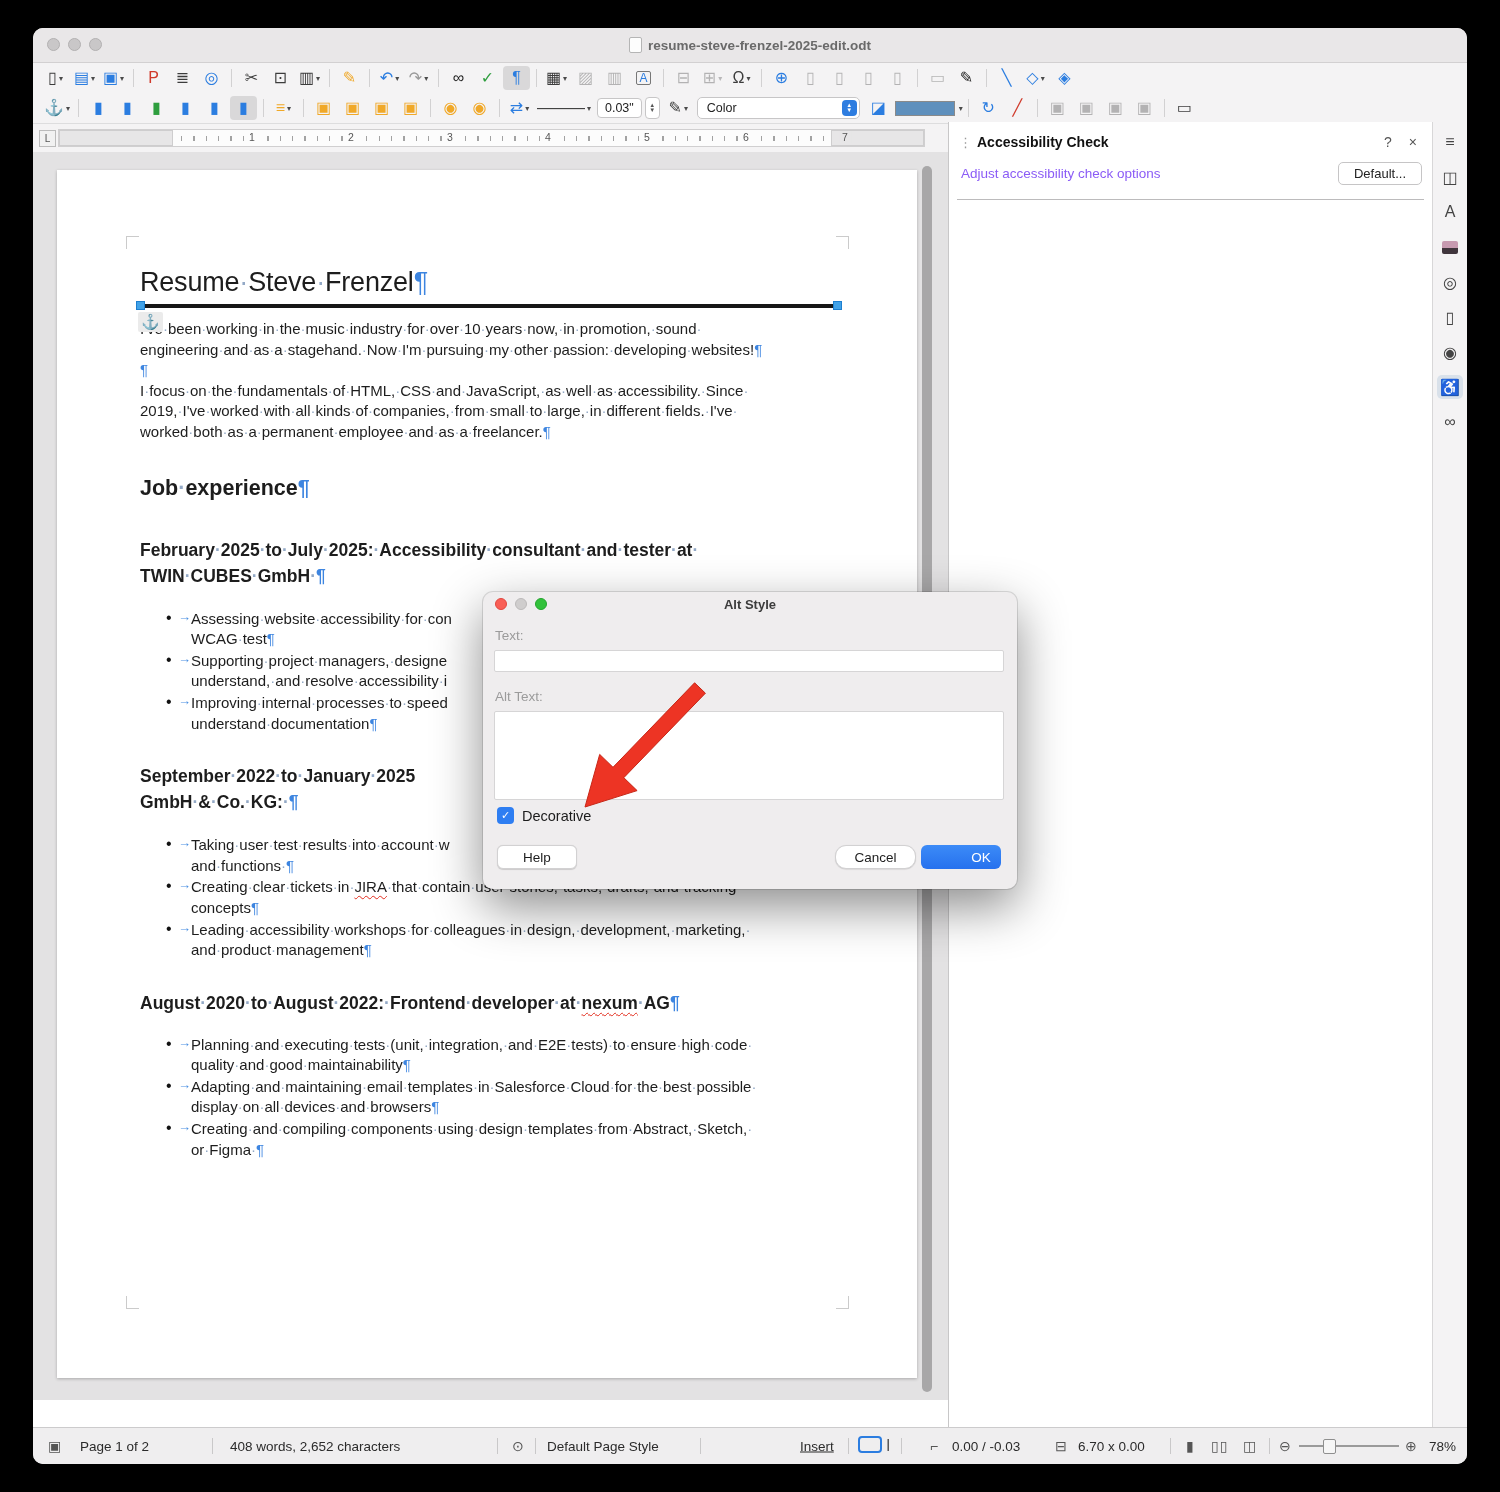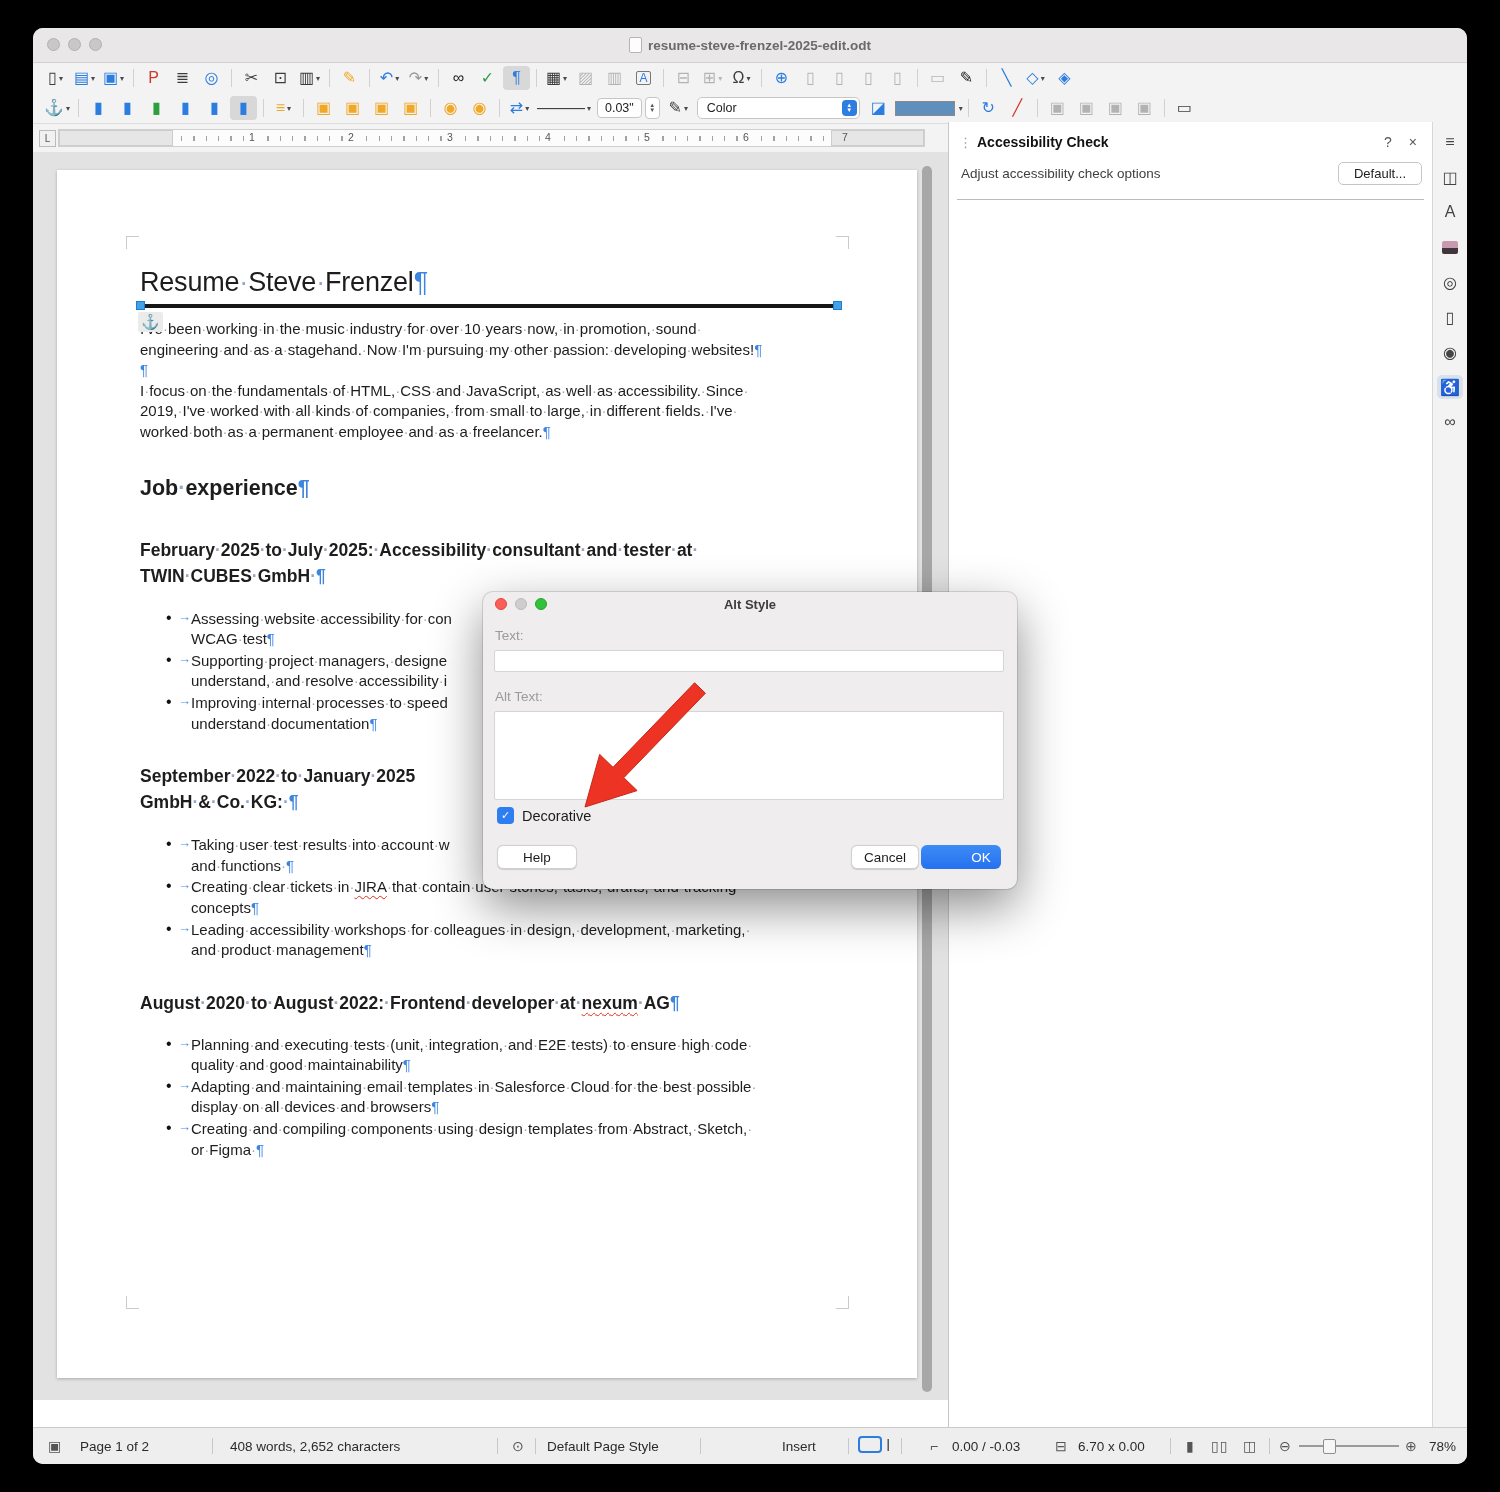--- a/index.html
+++ b/index.html
@@ -69,21 +69,21 @@
   .rhandle{position:absolute;width:9px;height:9px;background:#41a2e8;border:1px solid #1d7fd0;top:-3px;box-sizing:border-box;}
   .rh-l{left:-4px;}.rh-r{right:-4px;}
   .anchorbadge{position:absolute;left:-2px;top:8px;font-size:15px;color:#6f6f6f;background:#ebebeb;padding:1px 3px;border-radius:2px;}
   
   .panel{position:absolute;left:915px;top:94px;width:484px;height:1306px;background:#fff;border-left:1px solid #c8c7c8;box-sizing:border-box;}
   .phead{display:flex;align-items:center;padding:12px 10px 0 10px;gap:7px;}
   .pdots{color:#9a9a9a;font-size:13px;letter-spacing:-2px;}
   .ptitle{font-size:14px;font-weight:bold;color:#111;flex:1;}
   .pico{color:#555;font-size:14px;padding:0 5px;}
   .prow{display:flex;align-items:center;padding:12px 10px 0 12px;}
-  .psub{font-size:13.5px;color:#404040;flex:1;}
+  .psub{font-size:13.5px;color:#8b5cf6;flex:1;}
   .optbtn{font-size:13px;color:#222;background:#fff;border:1px solid #c6c5c6;border-radius:5px;padding:3px 15px;}
   .psep{border-bottom:1px solid #bcbbbc;margin:14px 8px 0 8px;}
   .tabstrip{position:absolute;right:0;top:94px;width:35px;height:1306px;background:#f4f3f4;border-left:1px solid #d8d7d8;box-sizing:border-box;display:flex;flex-direction:column;align-items:center;padding-top:8px;gap:11px;}
   .tabi{width:26px;height:24px;display:flex;align-items:center;justify-content:center;font-size:16px;color:#444;border-radius:5px;flex:none;}
   .tabi.active{background:#d9e1ea;}
   .tabi.gallery .g{width:16px;height:13px;background:linear-gradient(#c79ab0 55%,#40353c 55%);border-radius:2px;display:block;}
   
   .hstrip{position:absolute;left:0;bottom:36px;width:915px;height:28px;background:#fff;}
   .statusbar{position:absolute;left:0;bottom:0;width:100%;height:36px;background:#efeeef;border-top:1px solid #cccbcc;font-size:13.5px;color:#2b2b2b;}
   .sb{position:absolute;top:50%;transform:translateY(-50%);white-space:nowrap;}
@@ -101,21 +101,21 @@
   .dl-m{background:#cfcdcd;border:1px solid #bcbaba;}
   .dl-g{background:#32c13b;border:1px solid #23a52e;}
   .dlabel{position:absolute;left:12px;font-size:13.5px;color:#9b9b9b;}
   .dinput{position:absolute;left:11px;width:510px;background:#fff;border:1px solid #d6d5d6;border-radius:2px;box-sizing:border-box;}
   .cbx{position:absolute;left:14px;top:215px;width:17px;height:17px;background:#2e7ef2;border-radius:4px;color:#fff;font-size:11px;display:flex;align-items:center;justify-content:center;}
   .cblabel{position:absolute;left:39px;top:216px;font-size:14.5px;color:#1c1c1c;}
   .dbtn{position:absolute;top:253px;height:24px;border-radius:6px;font-size:13.5px;display:flex;align-items:center;justify-content:center;box-sizing:border-box;}
   .dbtn.plain{background:#fff;border:1px solid #d2d1d2;color:#1c1c1c;box-shadow:0 .5px 1px rgba(0,0,0,.15);}
   .dbtn.primary{background:linear-gradient(#3c8bf7,#2671ee);color:#fff;padding-left:40px;}
   .b-help{left:14px;width:80px;}
-  .b-cancel{left:368px;width:68px;}
+  .b-cancel{left:352px;width:81px;border-radius:11px;}
   .b-ok{left:438px;width:80px;}
   .arrowsvg{position:absolute;left:0;top:0;width:1500px;height:1492px;z-index:50;pointer-events:none;}
 </style>
 </head>
 <body>
 
 <div class="window">
 
   <div class="titlebar">
     <div class="lights">
@@ -561,21 +561,21 @@
   <div class="statusbar">
     <span class="sb sbico" style="left:15px;">▣</span>
     <span class="sb" style="left:47px;">Page 1 of 2</span>
     <span class="sbsep" style="left:179px;"></span>
     <span class="sb" style="left:197px;">408 words, 2,652 characters</span>
     <span class="sbsep" style="left:464px;"></span>
     <span class="sb sbico" style="left:479px;">⊙</span>
     <span class="sbsep" style="left:502px;"></span>
     <span class="sb" style="left:514px;">Default Page Style</span>
     <span class="sbsep" style="left:667px;"></span>
-    <span class="sb" style="left:749px;">Insert</span>
+    <span class="sb" style="left:767px;text-decoration:underline;">Insert</span>
     <span class="sbsep" style="left:815px;"></span>
     <span class="sb" style="left:825px;"><span class="selbox"></span></span>
     <span class="sb sbico" style="left:853px;font-size:16px;">I</span>
     <span class="sbsep" style="left:868px;"></span>
     <span class="sb sbico" style="left:897px;">⌐</span>
     <span class="sb" style="left:919px;">0.00 / -0.03</span>
     <span class="sb sbico" style="left:1022px;">⊟</span>
     <span class="sb" style="left:1045px;">6.70 x 0.00</span>
     <span class="sbsep" style="left:1137px;"></span>
     <span class="sb sbico c-blue" style="left:1153px;">▮</span>

